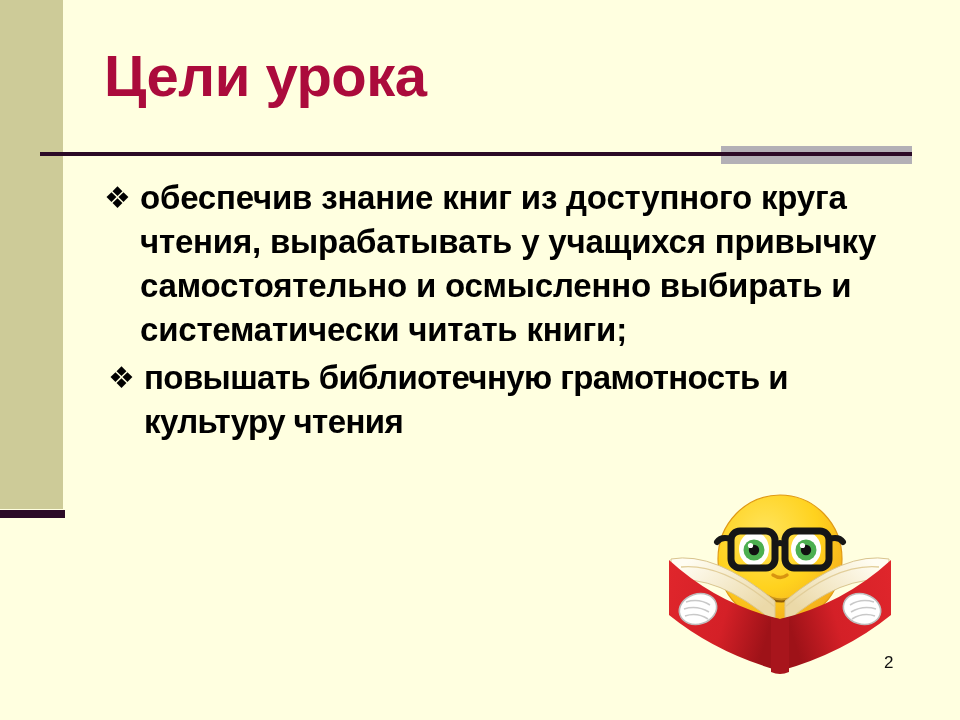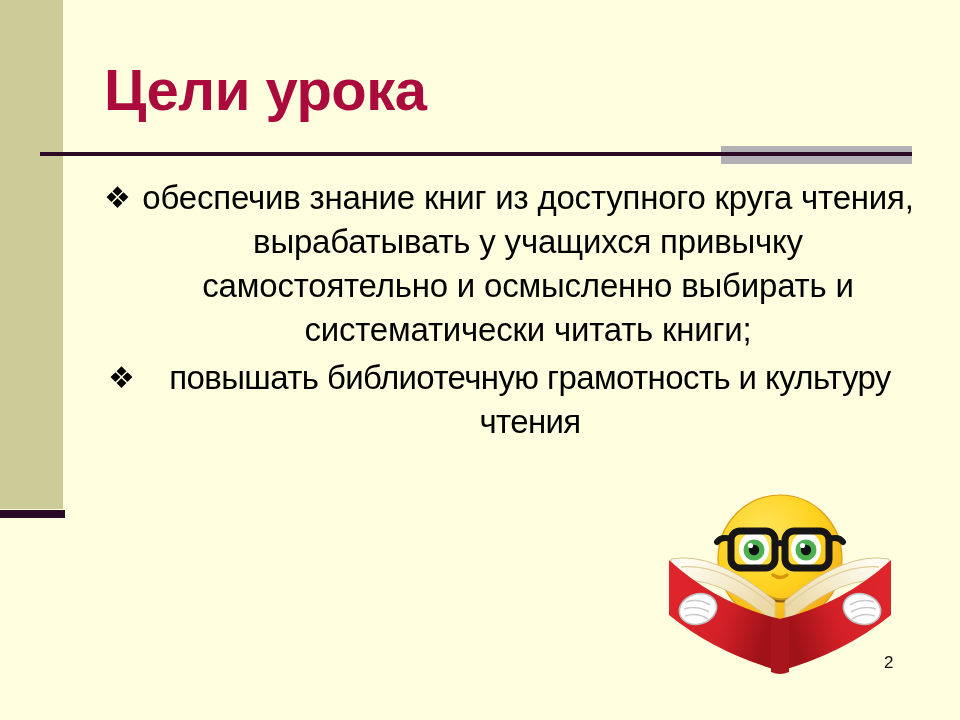--- a/index.html
+++ b/index.html
@@ -36,21 +36,21 @@
     top: 510px;
     width: 65px;
     height: 8px;
     background: #2B0A26;
   }
 
   
   .title {
     position: absolute;
     left: 104px;
-    top: 60px;
+    top: 46px;
     font-size: 58px;
     font-weight: bold;
     color: #AB0B3C;
     letter-spacing: -0.5px;
     line-height: 1.05;
     white-space: nowrap;
   }
 
   
   .divider-gray {
@@ -90,25 +90,24 @@
     line-height: 44px;
     font-weight: normal;
     text-align: left;
   }
   .bullet-mark.indented {
     padding-left: 4px;
   }
   .bullet-text {
     flex: 1 1 auto;
     font-size: 33px;
-    font-weight: normal;
+    font-weight: bold;
     color: #000000;
     line-height: 44px;
     letter-spacing: -0.2px;
-    text-align: center;
   }
   .bullet-text.wide {
     letter-spacing: -0.6px;
   }
 
   
   .page-number {
     position: absolute;
     left: 884px;
     top: 653px;

